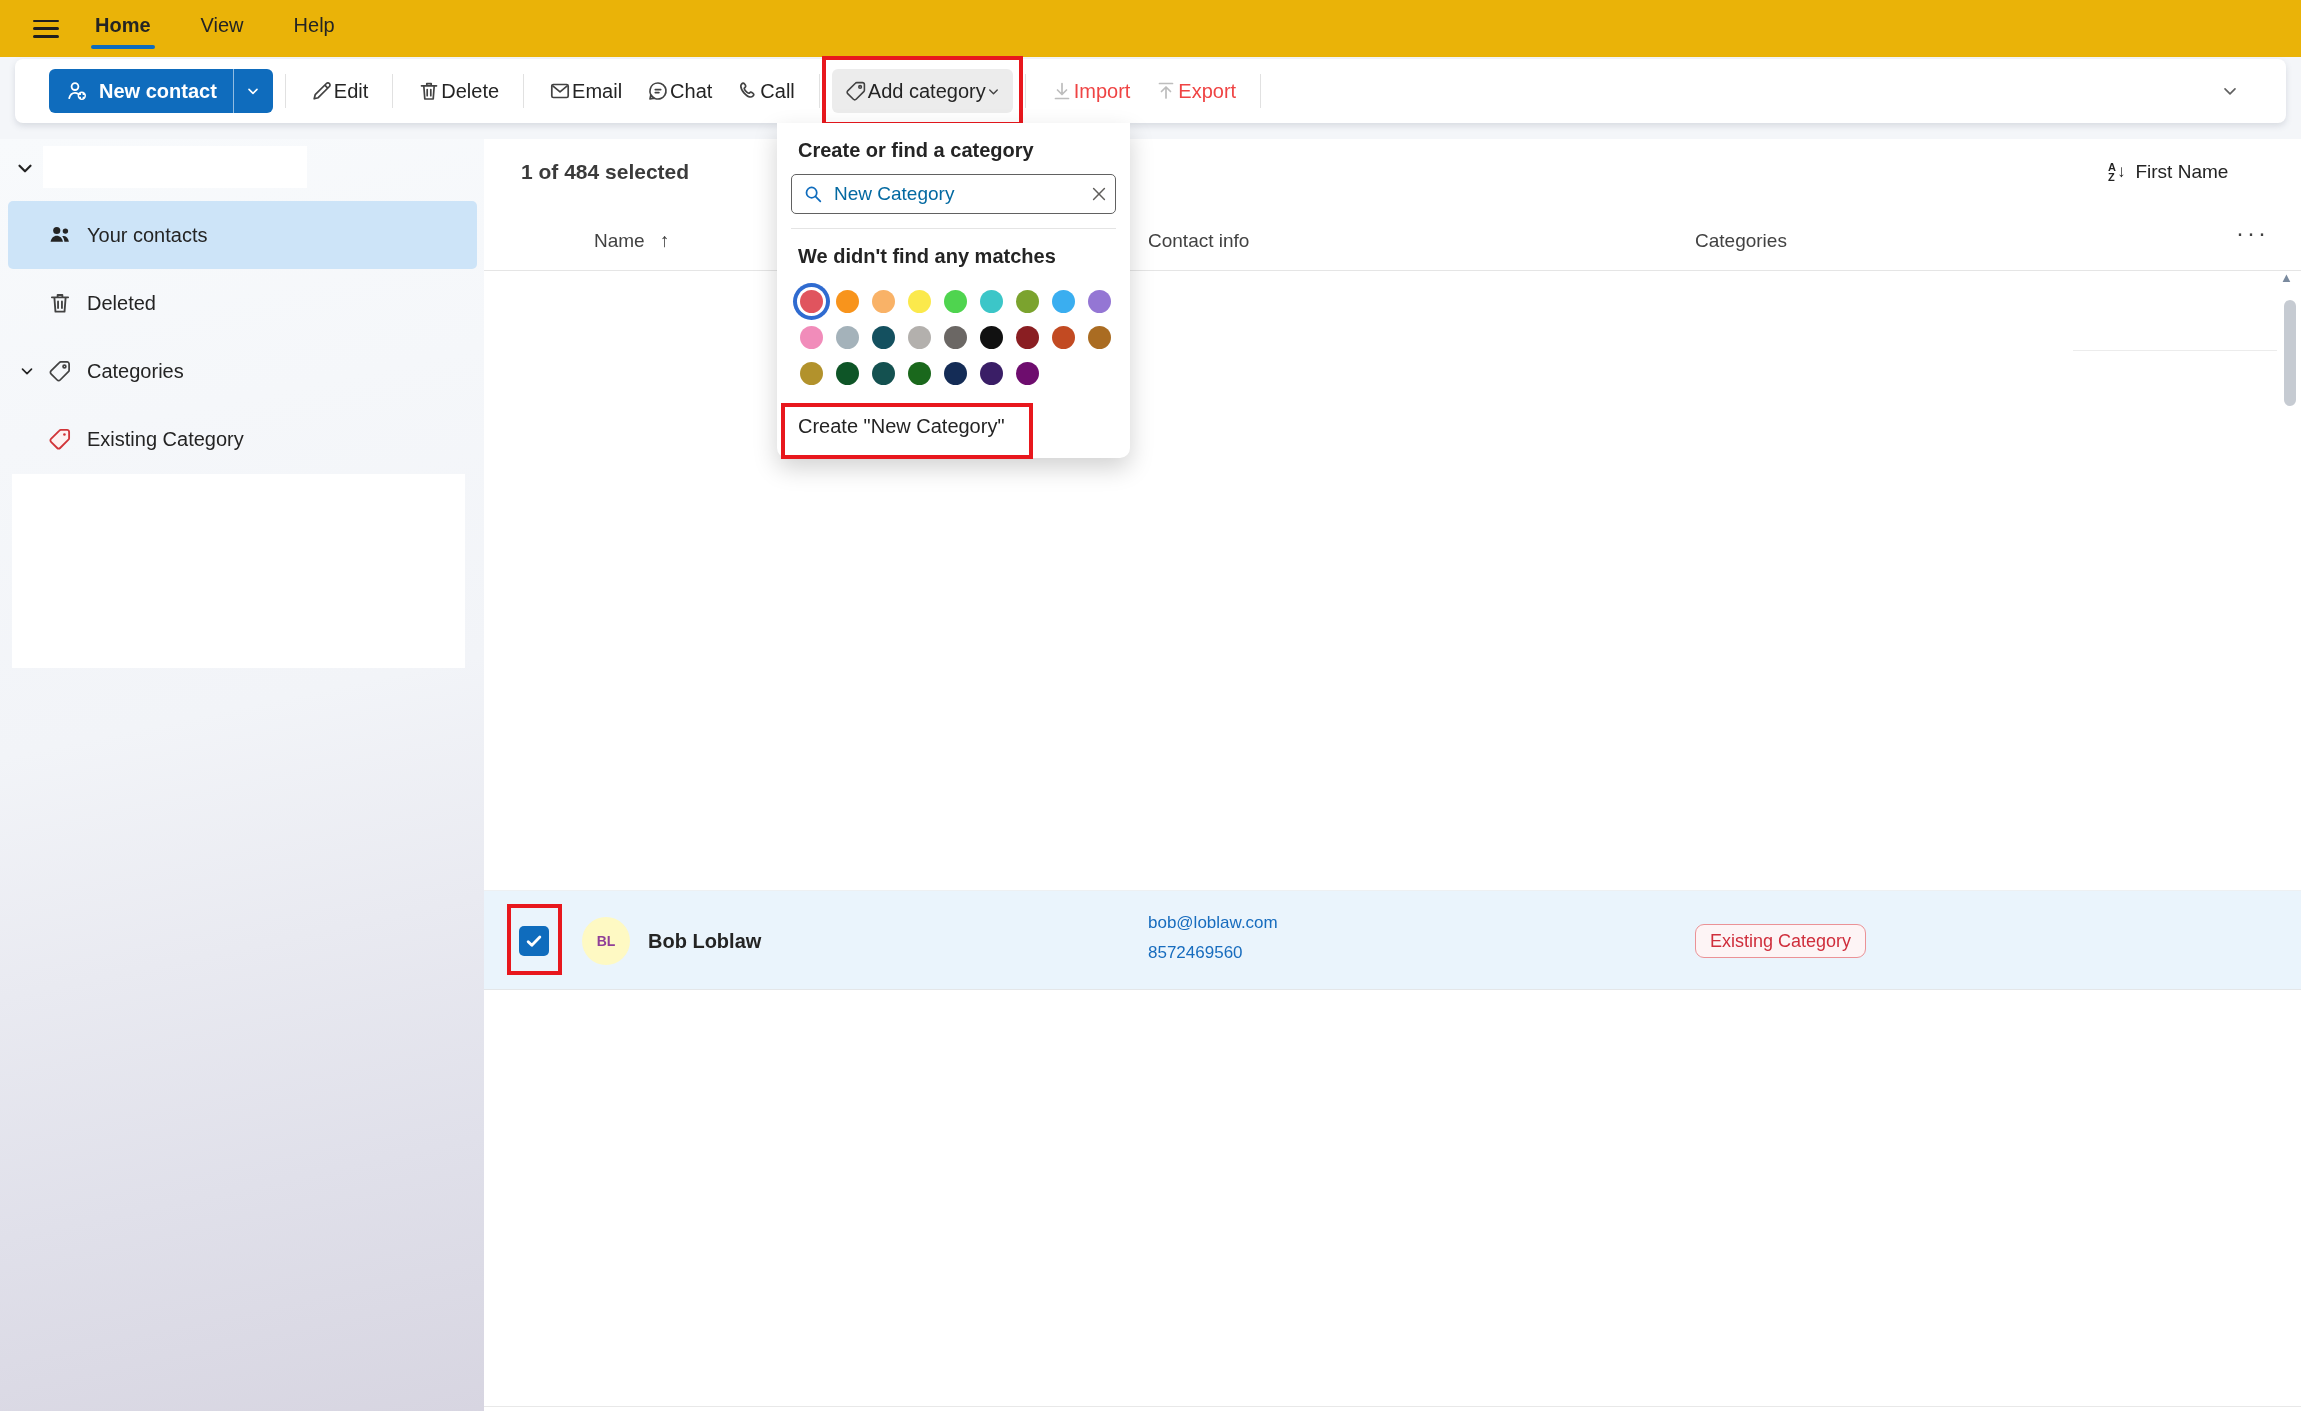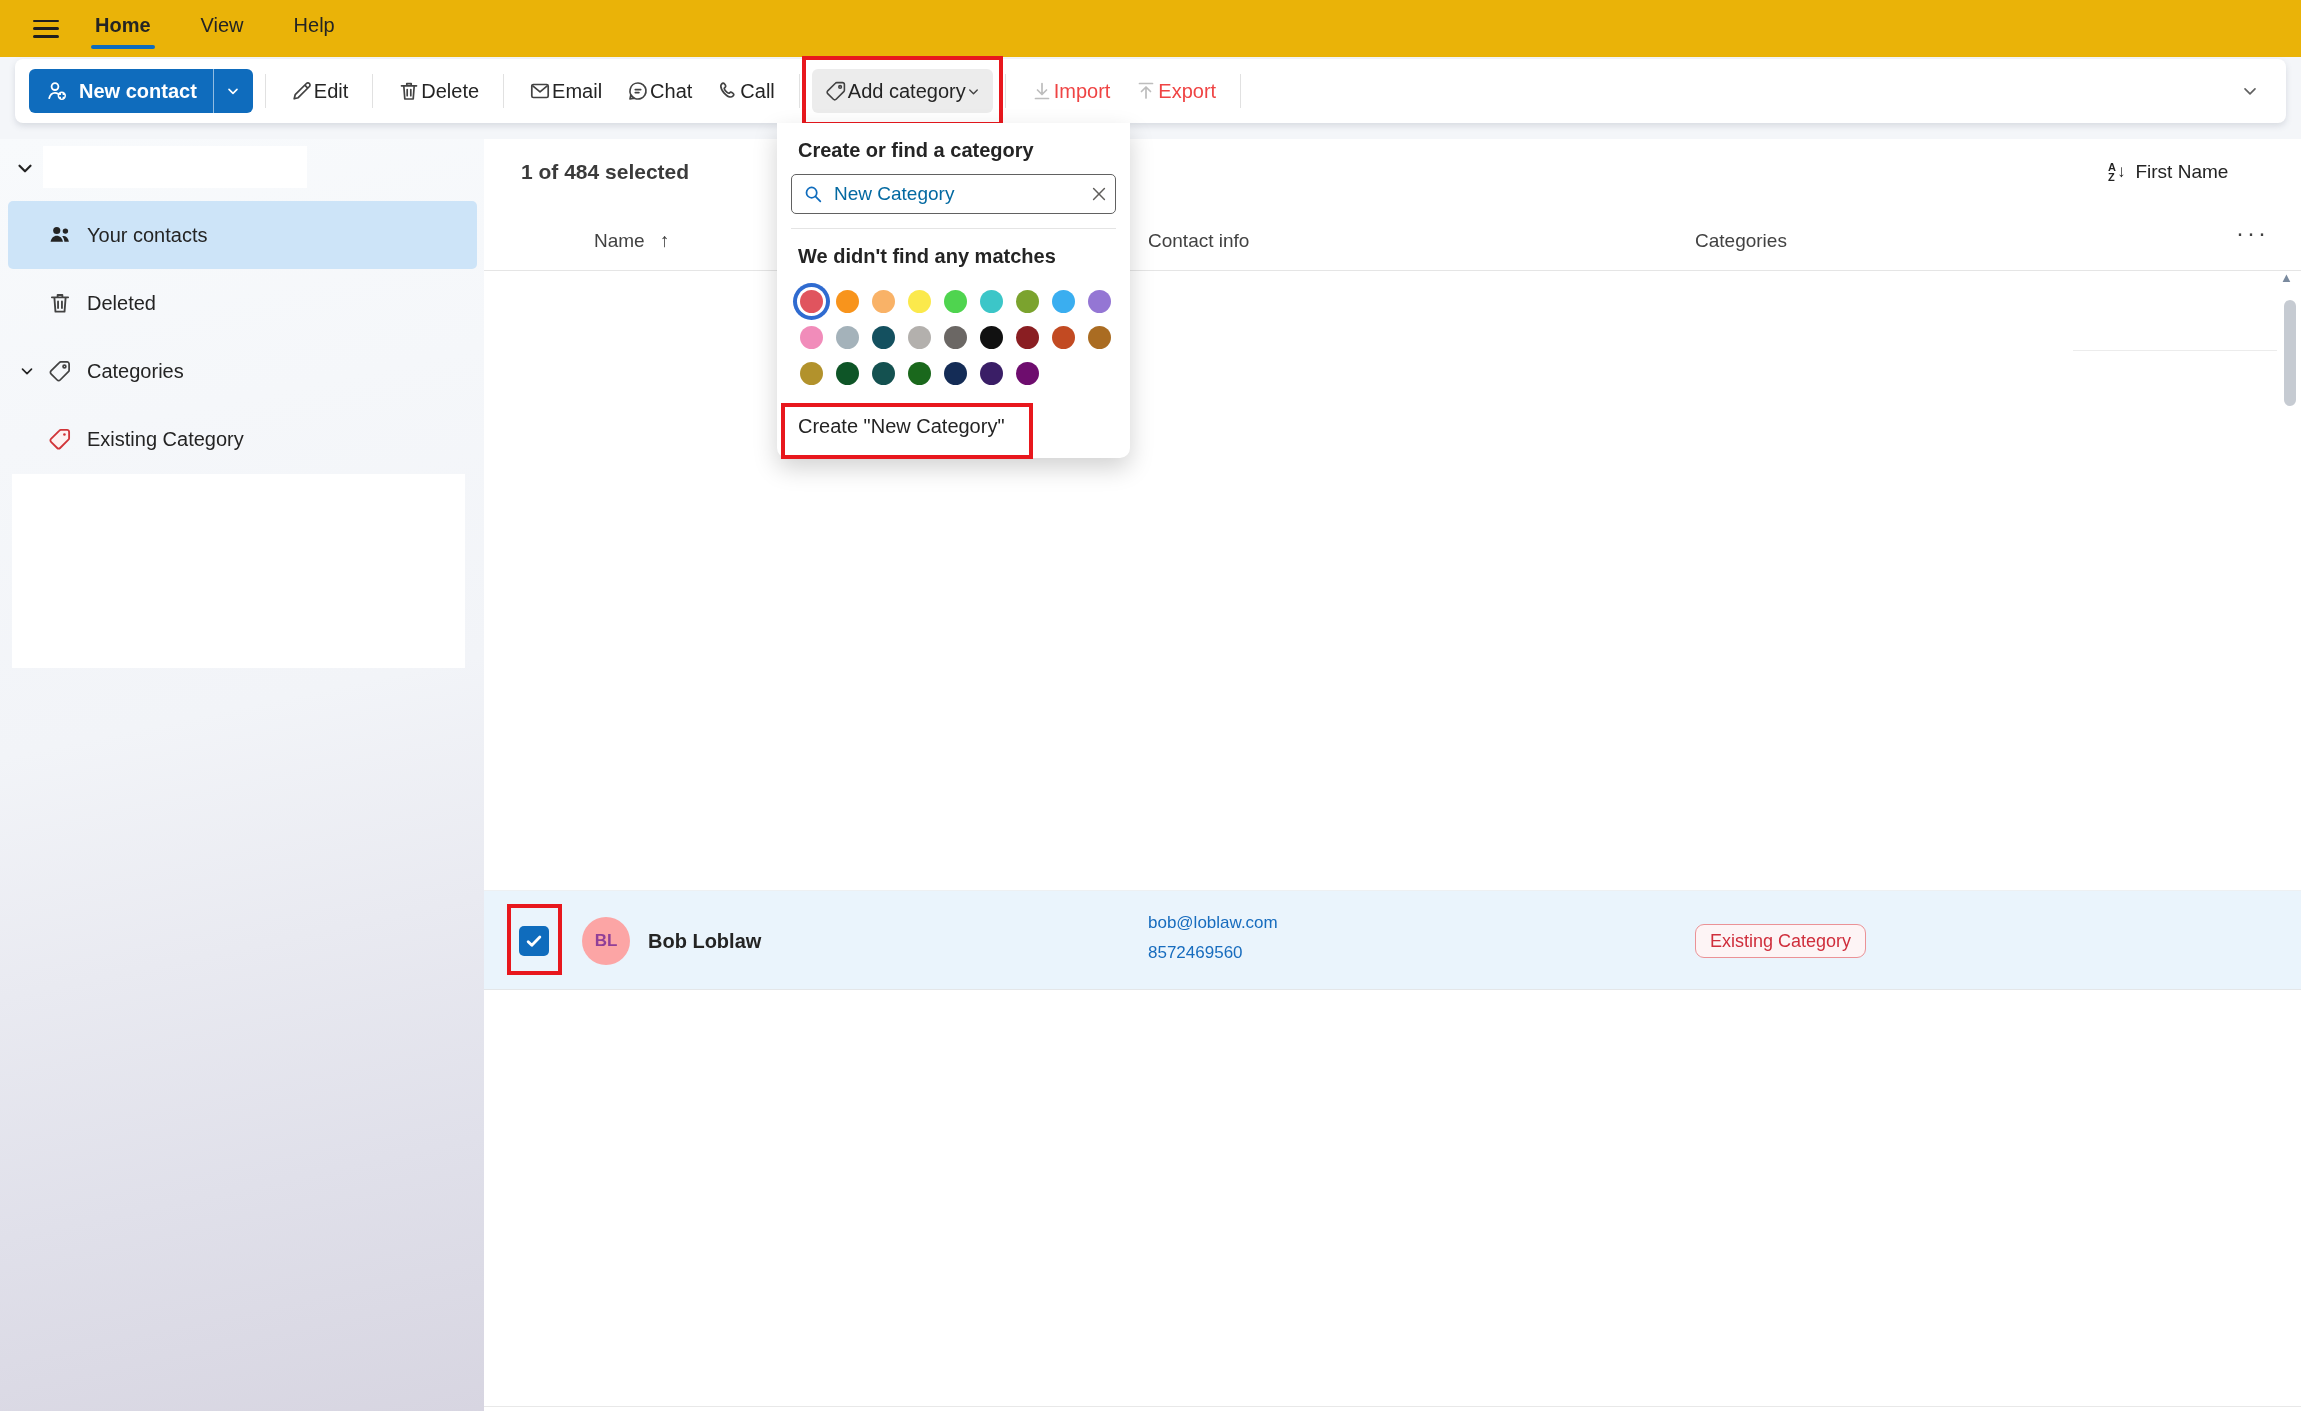--- a/index.html
+++ b/index.html
@@ -11,21 +11,21 @@
   .menubar { position:absolute; left:0; top:0; width:2301px; height:57px; background:#eab308; display:flex; align-items:center; }
   .hamburger { width:26px; height:18px; margin-left:33px; display:flex; flex-direction:column; justify-content:space-between; cursor:pointer; }
   .hamburger span { display:block; height:2.6px; background:#1f1f1f; border-radius:2px; }
   .menu-tabs { display:flex; margin-left:34px; gap:46px; }
   .menu-tab { position:relative; font-size:20px; padding:6px 2px 12px; cursor:pointer; }
   .menu-tab.active { font-weight:700; }
   .menu-tab.active::after { content:""; position:absolute; left:-2px; right:-2px; bottom:0; height:4px; border-radius:2px; background:#0f6cbd; }
 
   
   .toolbar { position:absolute; left:15px; top:59px; width:2271px; height:64px; background:#fff; border-radius:8px;
-             box-shadow:0 3px 6px rgba(90,100,120,.18); display:flex; align-items:center; padding:0 6px; z-index:10; }
+             box-shadow:0 3px 6px rgba(90,100,120,.18); display:flex; align-items:center; padding:0 26px; z-index:10; }
   .tb-sep { width:1px; height:34px; background:#e1e1e1; margin:0 12px; flex:0 0 auto; }
   .btn { display:flex; align-items:center; height:44px; padding:0 12px; border-radius:6px; font-size:20px; cursor:pointer; white-space:nowrap; }
   .btn svg { flex:0 0 auto; }
   .split { display:flex; margin-left:8px; border-radius:6px; overflow:hidden; background:#0f6cbd; color:#fff; }
   .split .main { display:flex; align-items:center; gap:10px; height:44px; padding:0 16px; font-size:20px; font-weight:600; cursor:pointer; }
   .split .chev { display:flex; align-items:center; justify-content:center; width:40px; border-left:1px solid rgba(255,255,255,.55); cursor:pointer; }
   .btn-gray { background:#ececec; }
   .btn-disabled { color:#ef4444; cursor:default; }
   .btn-disabled svg { stroke:#bdbdbd !important; }
   .tb-spacer { flex:1; }
@@ -60,21 +60,21 @@
   .faint-seg { position:absolute; height:1px; background:#ececec; }
 
   
   .scroll-up { position:absolute; left:1796px; top:131px; font-size:13px; color:#7a8a9e; cursor:pointer; }
   .scroll-thumb { position:absolute; left:1800px; top:161px; width:12px; height:106px; border-radius:6px; background:#c6cbd2; cursor:pointer; }
 
   
   .row { position:absolute; left:0; top:751px; width:1817px; height:100px; background:#eaf4fc; border-top:1px solid #eef0f2; border-bottom:1px solid #e4e6e8; cursor:pointer; }
   .cb-wrap { position:absolute; left:35px; top:35px; width:30px; height:30px; }
   .checkbox { width:30px; height:30px; border-radius:5px; background:#0f6cbd; display:flex; align-items:center; justify-content:center; cursor:pointer; }
-  .avatar { position:absolute; left:98px; top:26px; width:48px; height:48px; border-radius:50%; background:#fca5a5; color:#903f98; font-weight:700; font-size:17px; display:flex; align-items:center; justify-content:center; }
+  .avatar { position:absolute; left:98px; top:26px; width:48px; height:48px; border-radius:50%; background:#fef9c3; color:#903f98; font-weight:700; font-size:14px; display:flex; align-items:center; justify-content:center; }
   .row-name { position:absolute; left:164px; top:0; height:100px; display:flex; align-items:center; font-size:20px; font-weight:600; color:#242424; }
   .row-contact { position:absolute; left:664px; top:17px; font-size:17px; color:#176cbe; line-height:30px; }
   .row-contact .link { cursor:pointer; }
   .pill { position:absolute; left:1211px; top:33px; height:34px; padding:0 14px; display:flex; align-items:center; border:1.5px solid #eb9296; border-radius:9px; background:#fdf4f5; color:#cf2e3c; font-size:18px; cursor:pointer; }
 
   
   .dropdown { position:absolute; left:777px; top:123px; width:353px; background:#fff; border-radius:0 0 10px 10px;
               box-shadow:0 10px 24px rgba(0,0,0,.18); z-index:40; padding:14px 14px 16px; }
   .dd-title { font-size:20px; font-weight:700; margin:2px 7px 12px; }
   .dd-search { position:relative; height:40px; border:1px solid #616161; border-radius:5px; display:flex; align-items:center; padding:0 10px; gap:10px; }

